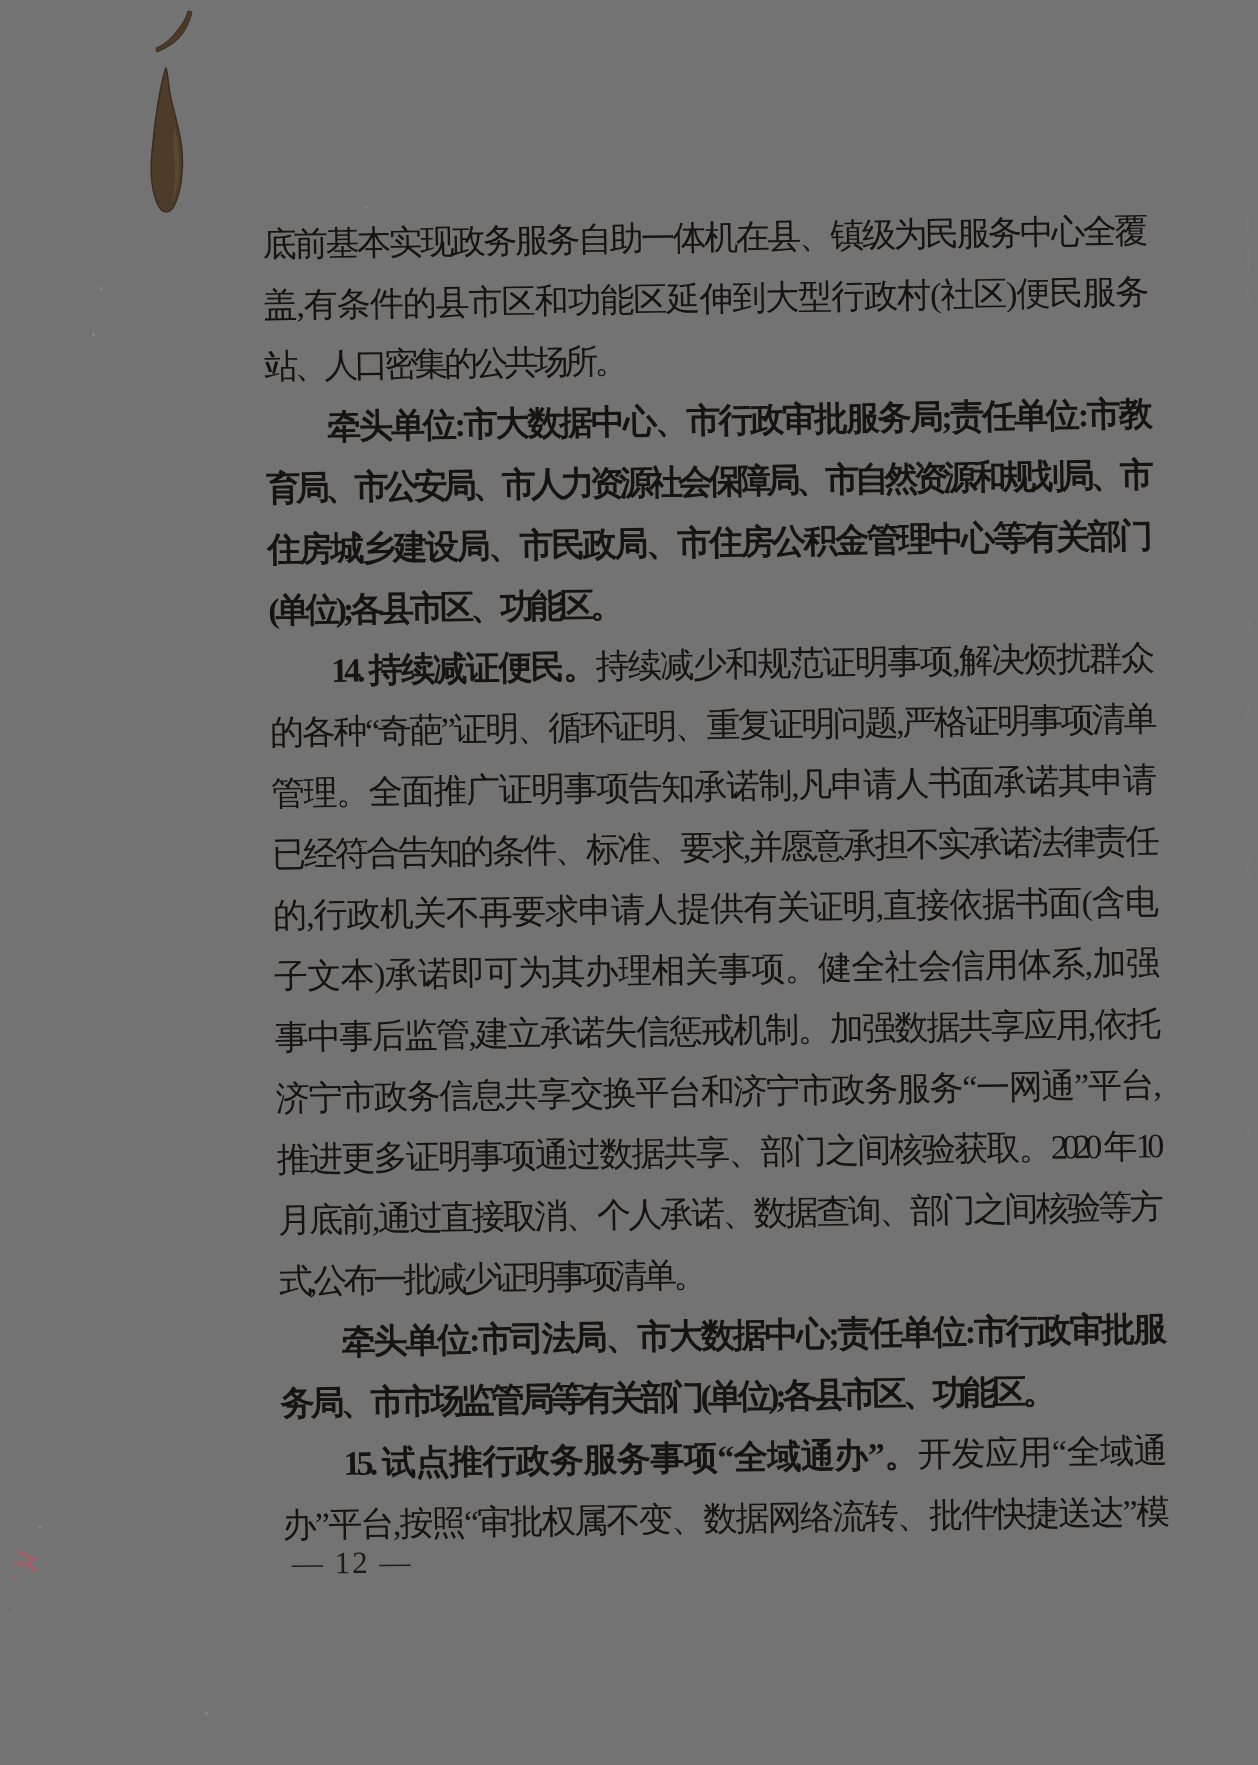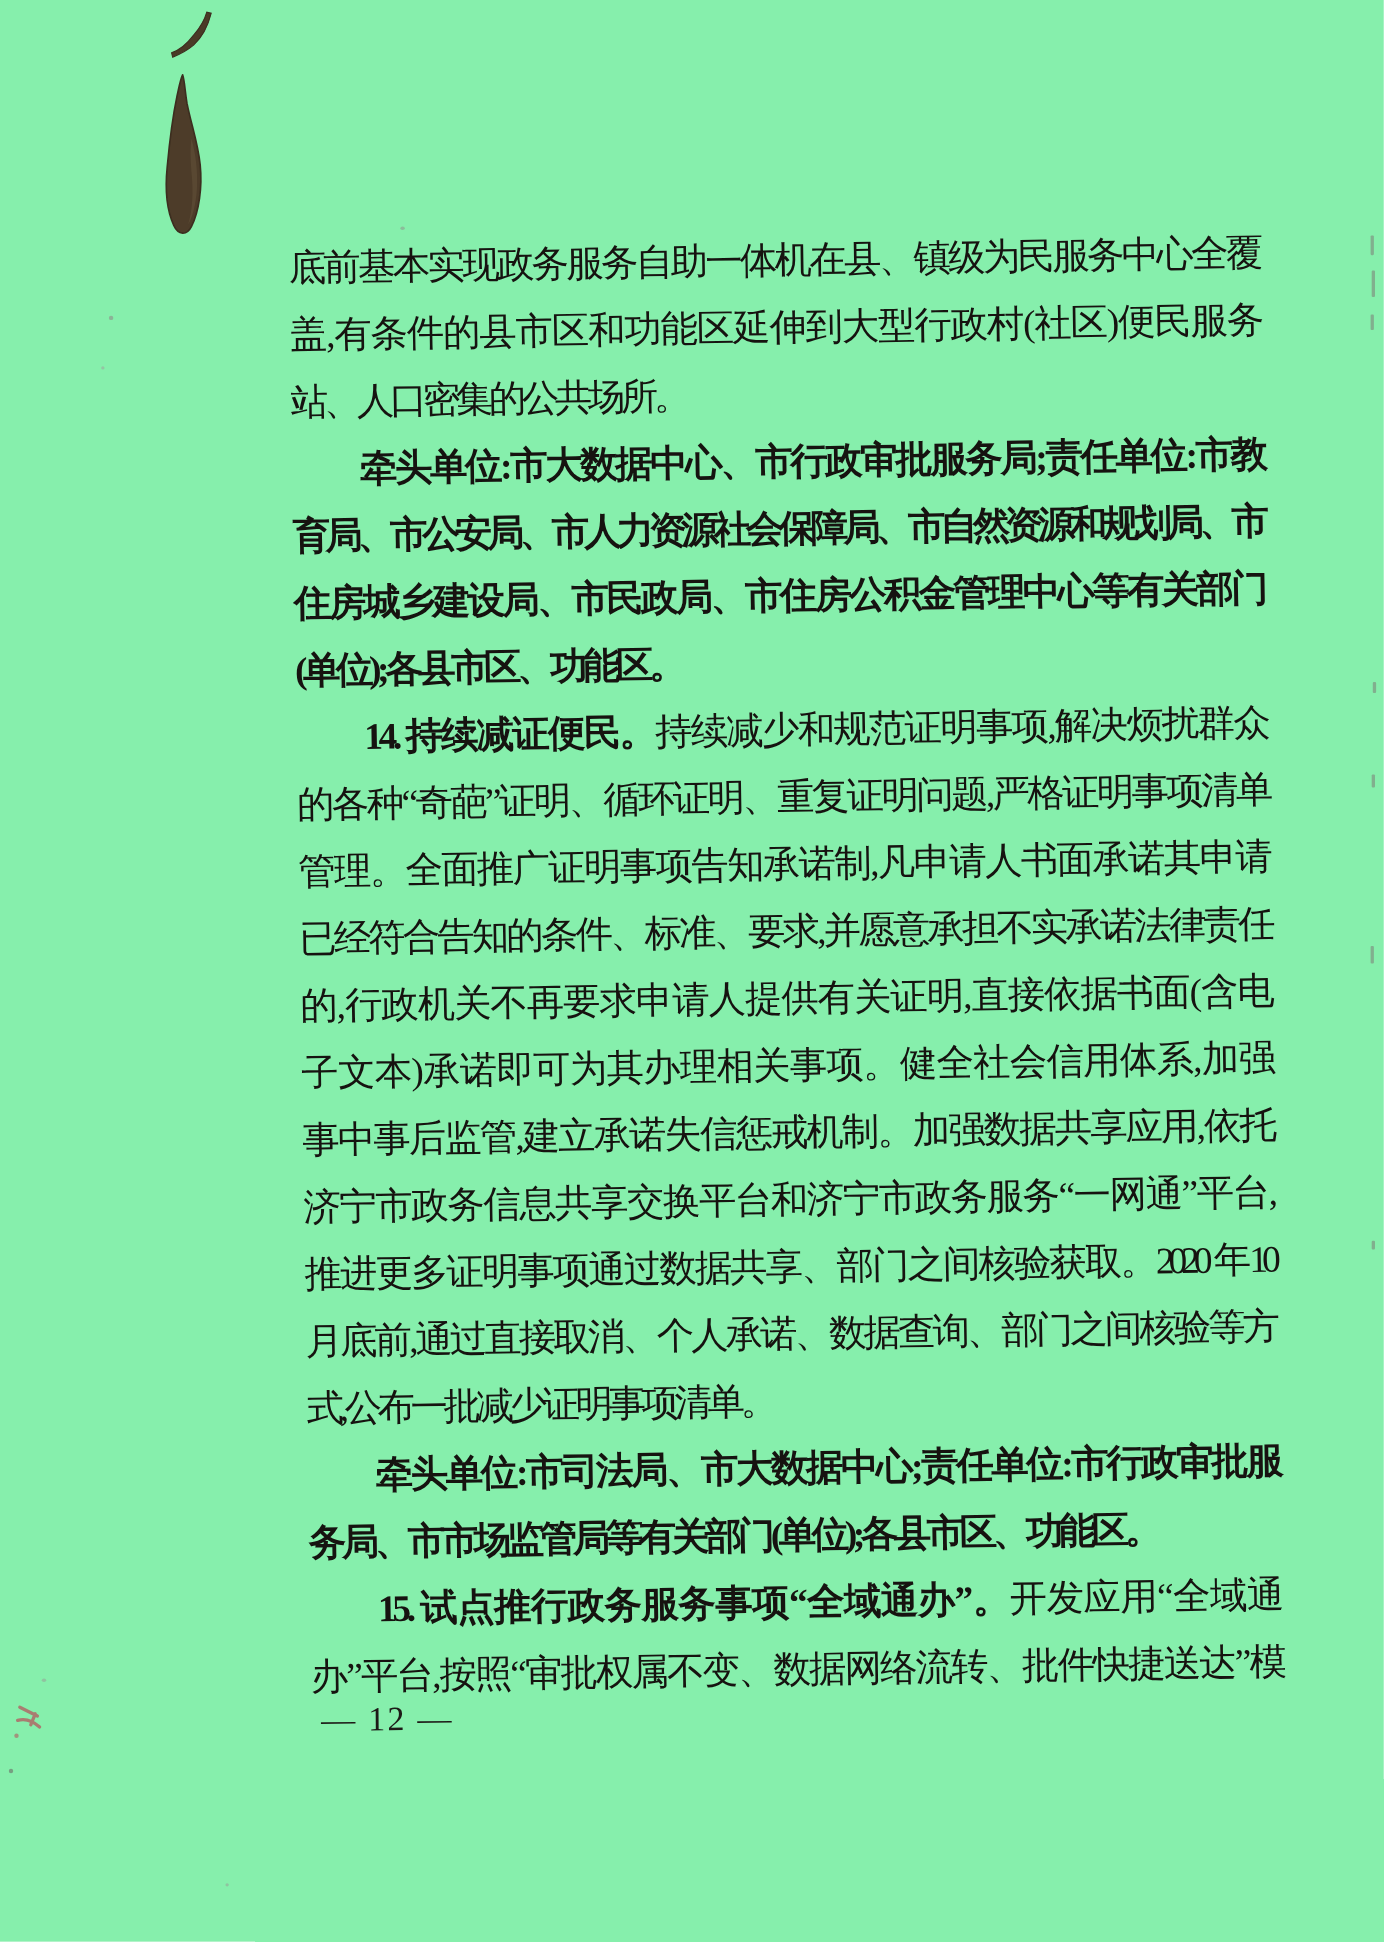--- a/index.html
+++ b/index.html
@@ -3,21 +3,21 @@
 <meta charset="utf-8">
 <style>
   html,body{margin:0;padding:0;}
   body{
     width:1258px;height:1765px;
     background:#fcfcfa;
     font-family:"Liberation Serif","DejaVu Serif",serif;
     overflow:hidden;
   }
   .page{
-    position:relative;width:1258px;height:1765px;background:#86efac;overflow:hidden;
+    position:relative;width:1258px;height:1765px;background:#737373;overflow:hidden;
   }
   .text-block{
     position:absolute;left:262px;top:214px;width:882px;
     transform:rotate(-0.9deg);
     transform-origin:0 0;
     color:#161310;
   }
   .line{
     height:61px;line-height:61px;
     font-size:34px;letter-spacing:-4px;

